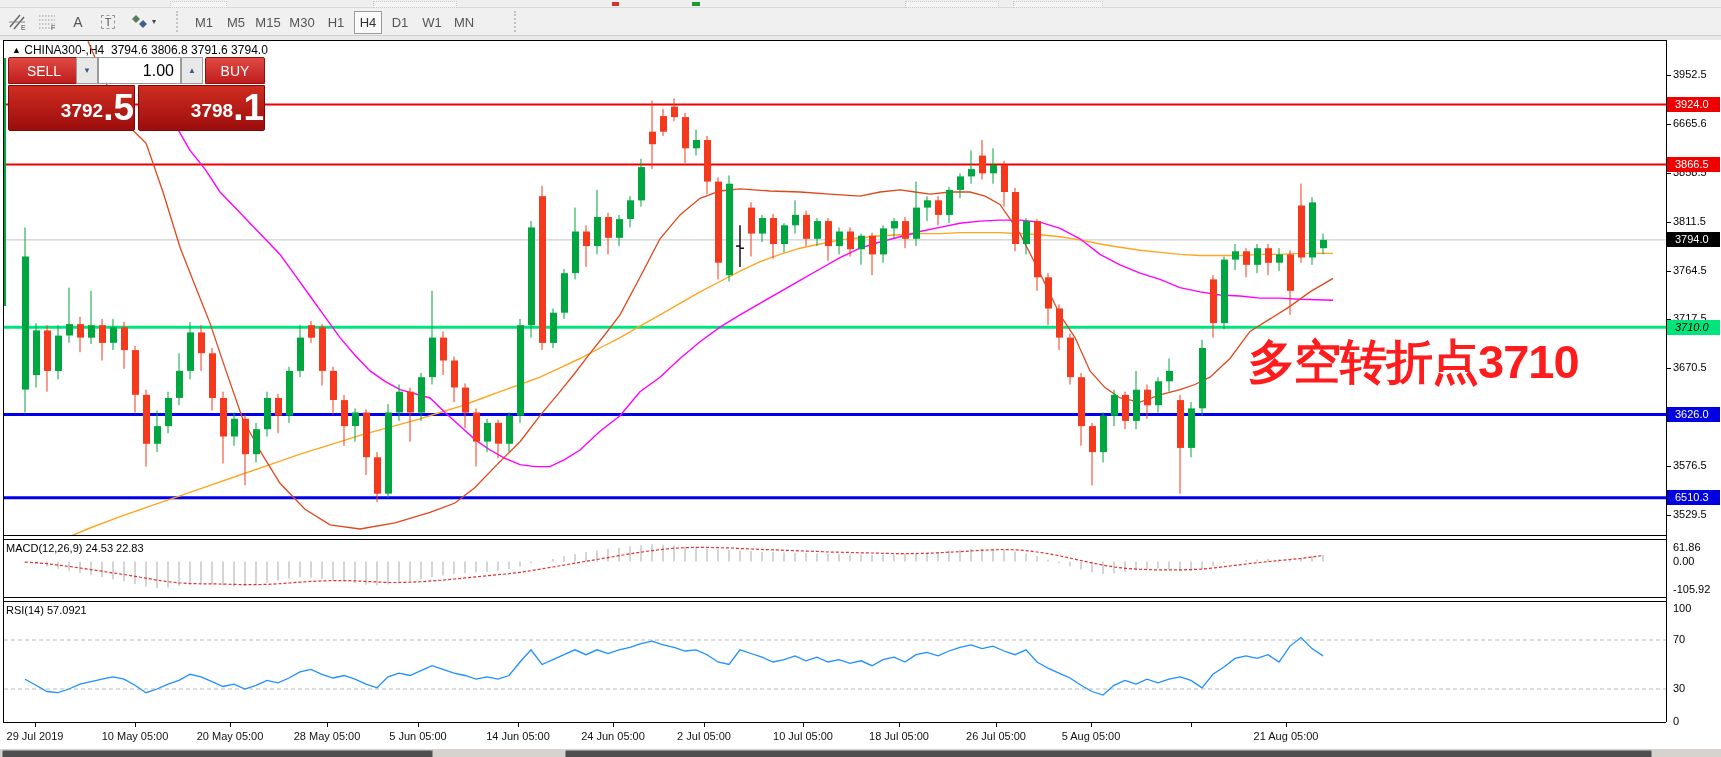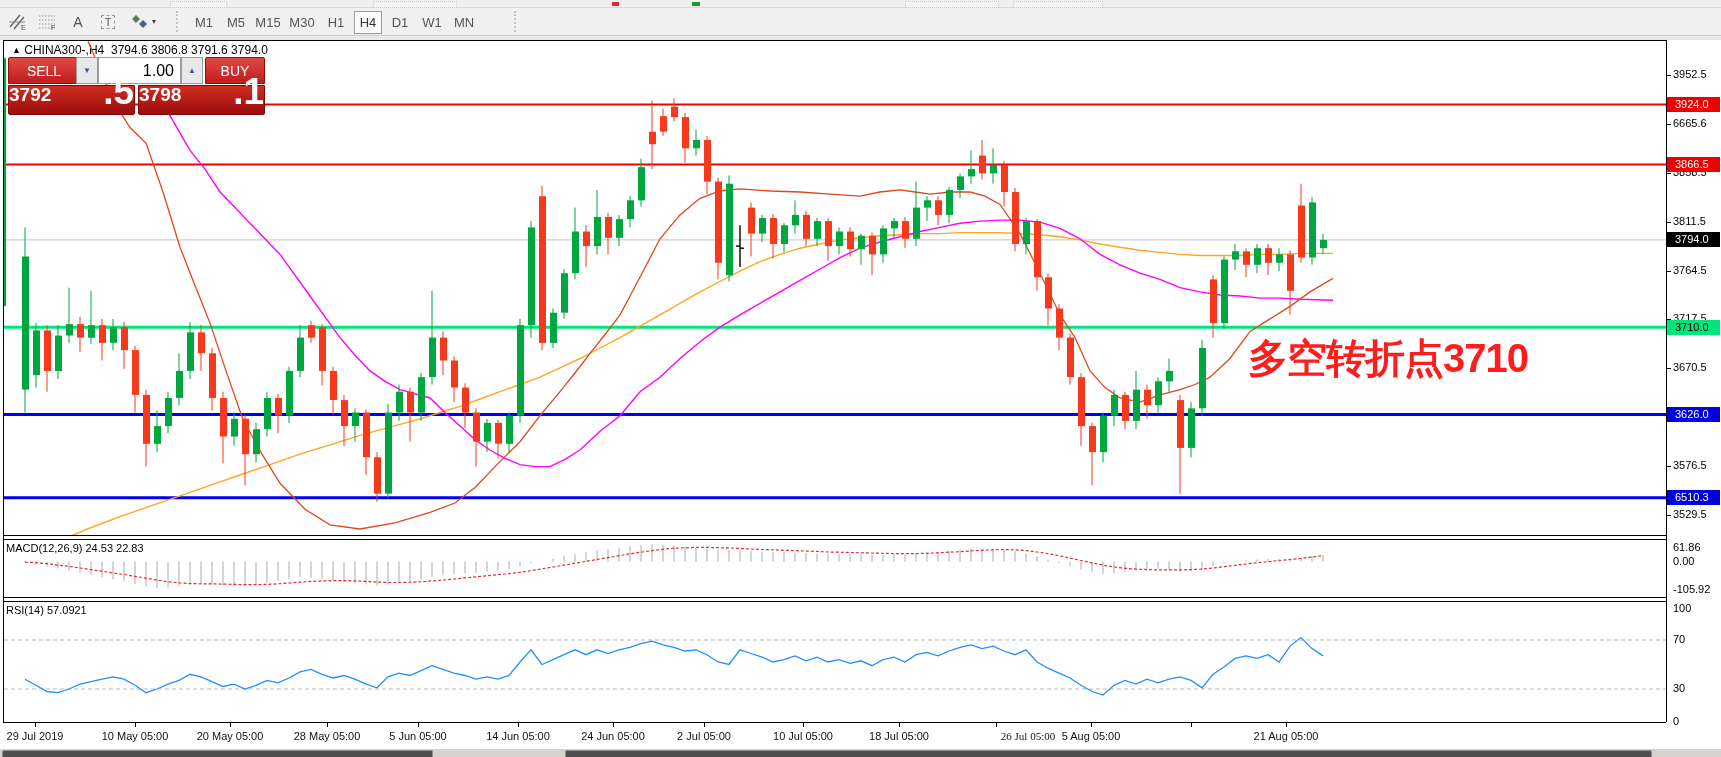--- a/index.html
+++ b/index.html
@@ -24,22 +24,22 @@
   .hdr .tri{font-size:9px;vertical-align:1px;}
   svg{position:absolute;left:0;}
   
   .quote{position:absolute;left:8px;top:17px;width:257px;height:74px;z-index:5;}
   .qbtn{position:absolute;top:0;height:27px;background:linear-gradient(#e04a44,#bf1d1d);border:1px solid #8d0f0f;
         color:#fff;font-size:14px;display:flex;align-items:center;justify-content:center;box-sizing:border-box;cursor:pointer;border-radius:2px 2px 0 0;}
   .spin{position:absolute;top:0;height:27px;box-sizing:border-box;border:1px solid #9a9a9a;background:#e8e8e8;
         display:flex;align-items:center;justify-content:center;font-size:8px;color:#3a5a8c;cursor:pointer;}
   .vol{position:absolute;top:0;height:27px;box-sizing:border-box;border:1px solid #9a9a9a;background:#fff;
        font-size:16px;text-align:right;line-height:25px;padding-right:6px;}
-  .bigbox{position:absolute;top:28px;height:30px;background:linear-gradient(#cf2d20,#9c0d0d);border:1px solid #7e0808;
-          box-sizing:border-box;color:#fff;display:flex;align-items:flex-end;justify-content:space-between;cursor:pointer;border-radius:0 0 2px 2px;}
+  .bigbox{position:absolute;top:28px;height:46px;background:linear-gradient(#cf2d20,#9c0d0d);border:1px solid #7e0808;
+          box-sizing:border-box;color:#fff;display:flex;align-items:flex-end;justify-content:flex-end;cursor:pointer;border-radius:0 0 2px 2px;}
   .bigbox .small{font-size:19px;font-weight:bold;line-height:38px;}
   .bigbox .big{font-size:37px;font-weight:bold;line-height:44px;}
   
   .ptick{position:absolute;left:1673px;font-size:11px;color:#000;}
   .pdash{position:absolute;left:1666px;width:5px;height:1px;background:#000;}
   .badge{position:absolute;left:1667px;width:53px;height:15px;font-size:11px;text-align:left;padding-left:8px;box-sizing:border-box;line-height:15px;}
   .ind-label{position:absolute;left:6px;font-size:11px;color:#000;}
   .dlabel{position:absolute;top:730px;font-size:11px;color:#111;transform:translateX(-50%);white-space:nowrap;}
   .dtick{position:absolute;top:722px;width:1px;height:5px;background:#000;}
   .annot{position:absolute;z-index:4;font-weight:bold;letter-spacing:-1px;white-space:nowrap;}
@@ -519,21 +519,21 @@
       </svg>
     <svg id="svg-rsi" width="1666" height="120" viewBox="0 602 1666 120" style="top:562px">
         <line x1="4" y1="640" x2="1666" y2="640" stroke="#b9b9b9" stroke-width="1" stroke-dasharray="4,3"></line>
         <line x1="4" y1="689" x2="1666" y2="689" stroke="#b9b9b9" stroke-width="1" stroke-dasharray="4,3"></line>
         <polyline points="25,679.2 36,685.3 47,691.5 58,692.7 69,689.0 80,684.1 91,681.6 102,679.2 113,676.8 124,679.2 135,685.3 146,692.7 157,689.0 168,684.1 179,680.4 190,674.3 201,676.8 212,681.6 223,686.5 234,684.1 245,689.0 256,685.3 267,680.4 278,682.9 289,678.0 300,671.9 311,669.4 322,674.3 333,678.0 344,675.5 355,679.2 366,684.1 377,687.8 388,676.8 399,673.1 410,675.5 421,670.6 432,665.7 443,669.4 454,673.1 465,675.5 476,679.2 487,676.8 498,679.2 509,675.5 520,662.0 531,649.8 542,664.5 553,659.6 564,654.7 575,649.8 586,654.7 597,649.8 608,653.5 619,649.8 630,647.4 641,643.7 652,641.2 663,644.9 674,647.4 685,651.0 696,649.8 707,654.7 718,662.0 729,664.5 740,649.8 751,653.5 762,657.1 773,662.0 784,659.6 795,655.9 806,660.8 817,657.1 828,662.0 839,659.6 850,663.3 861,660.8 872,665.7 883,659.6 894,657.1 905,662.0 916,654.7 927,652.3 938,655.9 949,651.0 960,647.4 971,644.9 982,648.6 993,646.1 1004,651.0 1015,654.7 1026,649.8 1037,662.0 1048,668.2 1059,673.1 1070,678.0 1081,685.3 1092,691.5 1103,695.1 1114,685.3 1125,680.4 1136,684.1 1147,679.2 1158,682.9 1169,679.2 1180,676.8 1191,680.4 1202,687.8 1213,674.3 1224,667.0 1235,658.4 1246,655.9 1257,658.4 1268,654.7 1279,662.0 1290,646.1 1301,637.5 1312,648.6 1323,655.9" fill="none" stroke="#1e90ff" stroke-width="1.3"></polyline>
       </svg>
 
     <div class="ind-label" style="top:502px"><span>MACD(12,26,9)</span> <span>24.53 22.83</span></div>
     <div class="ind-label" style="top:564px"><span>RSI(14)</span> <span>57.0921</span></div>
 
-    <div class="annot" id="annot" style="left: 1248px; top: 291px; font-size: 40px; color: rgb(255, 28, 28);">多空转折点3710</div>
+    <div class="annot" id="annot" style="left: 1248px; top: 291px; font-size: 47px; color: rgb(255, 28, 28);">多空转折点3710</div>
 
     <div id="price-axis">
         <div class="pdash" style="top: 35px;"></div>
         <div class="ptick" style="top: 28px;">3952.5</div>
         <div class="pdash" style="top: 83.8889px;"></div>
         <div class="ptick" style="top: 76.8889px;">6665.6</div>
         <div class="pdash" style="top: 132.778px;"></div>
         <div class="ptick" style="top: 125.778px;">3858.5</div>
         <div class="pdash" style="top: 181.667px;"></div>
         <div class="ptick" style="top: 174.667px;">3811.5</div>
@@ -545,21 +545,21 @@
         <div class="ptick" style="top: 321.333px;">3670.5</div>
         <div class="pdash" style="top: 377.222px;"></div>
         <div class="ptick" style="top: 370.222px;">3623.5</div>
         <div class="pdash" style="top: 426.111px;"></div>
         <div class="ptick" style="top: 419.111px;">3576.5</div>
         <div class="pdash" style="top: 475px;"></div>
         <div class="ptick" style="top: 468px;">3529.5</div>
         <div class="badge" style="top: 57.1454px; background: rgb(238, 0, 0); color: rgb(255, 255, 255);">3924.0</div>
         <div class="badge" style="top: 116.956px; background: rgb(238, 0, 0); color: rgb(255, 255, 255);">3866.5</div>
         <div class="badge" style="top: 192.37px; background: rgb(0, 0, 0); color: rgb(255, 255, 255);">3794.0</div>
-        <div class="badge" style="top: 279.746px; background: rgb(0, 229, 123); color: rgb(0, 0, 0);">3710.0</div>
+        <div class="badge" style="top: 279.746px; background: rgb(0, 229, 123); color: rgb(0, 0, 0); font-style: italic;">3710.0</div>
         <div class="badge" style="top: 367.122px; background: rgb(0, 0, 224); color: rgb(255, 255, 255);">3626.0</div>
         <div class="badge" style="top: 450.337px; background: rgb(0, 0, 224); color: rgb(255, 255, 255);">6510.3</div>
       </div>
     <div id="macd-axis">
         <div class="ptick" style="top: 501px;">61.86</div>
         <div class="ptick" style="top: 515px;">0.00</div>
         <div class="ptick" style="top: 543px;">-105.92</div>
       </div>
     <div id="rsi-axis">
         <div class="ptick" style="top: 562px;">100</div>
@@ -585,21 +585,21 @@
       <div class="dlabel" style="left: 518px;">14 Jun 05:00</div>
       <div class="dtick" style="left: 613px;"></div>
       <div class="dlabel" style="left: 613px;">24 Jun 05:00</div>
       <div class="dtick" style="left: 704px;"></div>
       <div class="dlabel" style="left: 704px;">2 Jul 05:00</div>
       <div class="dtick" style="left: 803px;"></div>
       <div class="dlabel" style="left: 803px;">10 Jul 05:00</div>
       <div class="dtick" style="left: 899px;"></div>
       <div class="dlabel" style="left: 899px;">18 Jul 05:00</div>
       <div class="dtick" style="left: 996px;"></div>
-      <div class="dlabel" style="left: 1028px; font-family: Liberation Serif, serif;">26 Jul 05:00</div>
+      <div class="dlabel" style="left: 996px;">26 Jul 05:00</div>
       <div class="dtick" style="left: 1091px;"></div>
       <div class="dlabel" style="left: 1091px;">5 Aug 05:00</div>
       <div class="dtick" style="left: 1191px;"></div>
       <div class="dlabel" style="left: 1191px; margin-top: 28px;">13 Aug 05:00</div>
       <div class="dtick" style="left: 1286px;"></div>
       <div class="dlabel" style="left: 1286px;">21 Aug 05:00</div>
     </div>
   <div id="bottom-windows">
       <div class="botbar" style="left: 2px; width: 431px;"></div>
       <div class="botbar" style="left: 565px; width: 1087px;"></div>

